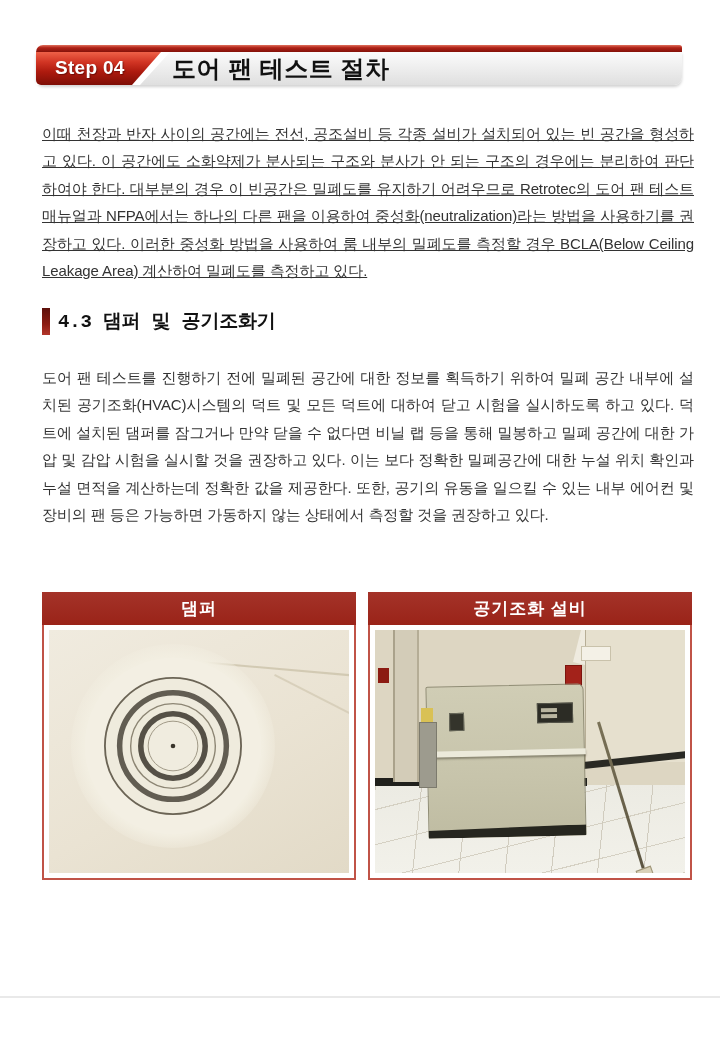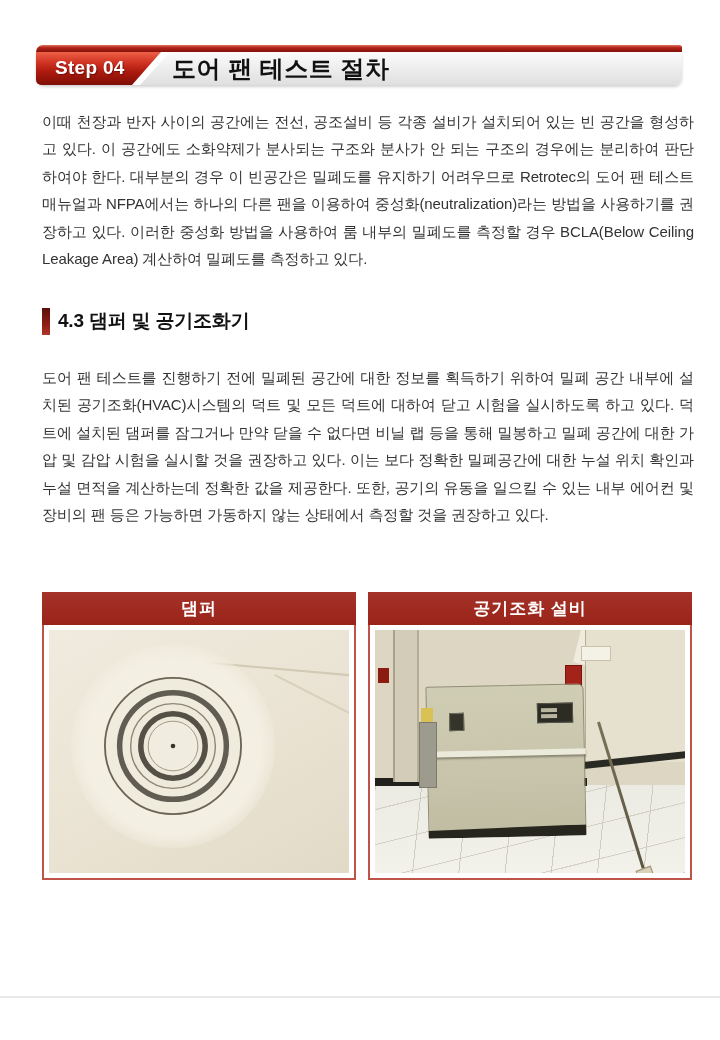--- a/index.html
+++ b/index.html
@@ -39,33 +39,33 @@
     position:absolute;left:136px;top:7px;height:33px;line-height:33px;
     color:#111111;font-size:24px;font-weight:bold;letter-spacing:0.5px;
   }
 
   
   .body-par{
     position:absolute;left:42px;width:652px;margin:0;
     font-size:15px;line-height:27.4px;text-align:justify;
     word-break:break-all;color:#333333;letter-spacing:-0.1px;
   }
-  .par-1{top:108px;}
+  .par-1{top:120px;text-decoration:underline;}
   .par-2{top:364px;}
 
   .section-heading{
     position:absolute;left:42px;top:307px;height:28px;
     display:flex;align-items:center;
   }
   .section-redbar{
     width:8px;height:27px;margin-right:8px;
     background:linear-gradient(180deg,#5d100b 0%,#8c1c12 60%,#b2362a 100%);
   }
   .section-heading-text{
-    font-size:19px;font-weight:bold;color:#111111;letter-spacing:-0.2px;
+    font-size:19px;font-weight:bold;color:#111111;letter-spacing:-0.2px;font-family:Liberation Mono, monospace;
   }
 
   
   .figure-box{position:absolute;top:592px;}
   .figure-box.left{left:42px;width:314px;}
   .figure-box.right{left:368px;width:324px;}
   .figure-caption{
     height:33px;line-height:33px;text-align:center;
     background:linear-gradient(180deg,#a43329 0%,#9a2318 100%);
     color:#ffffff;font-size:17px;font-weight:bold;letter-spacing:1px;

